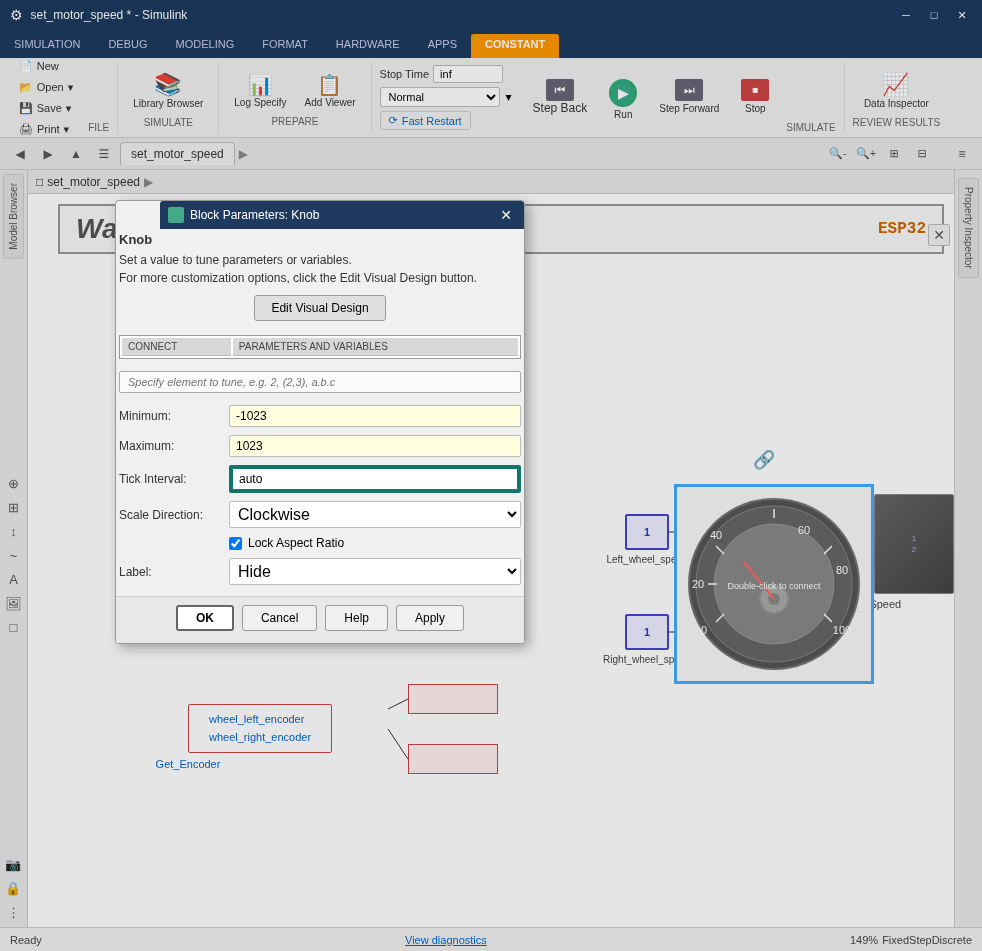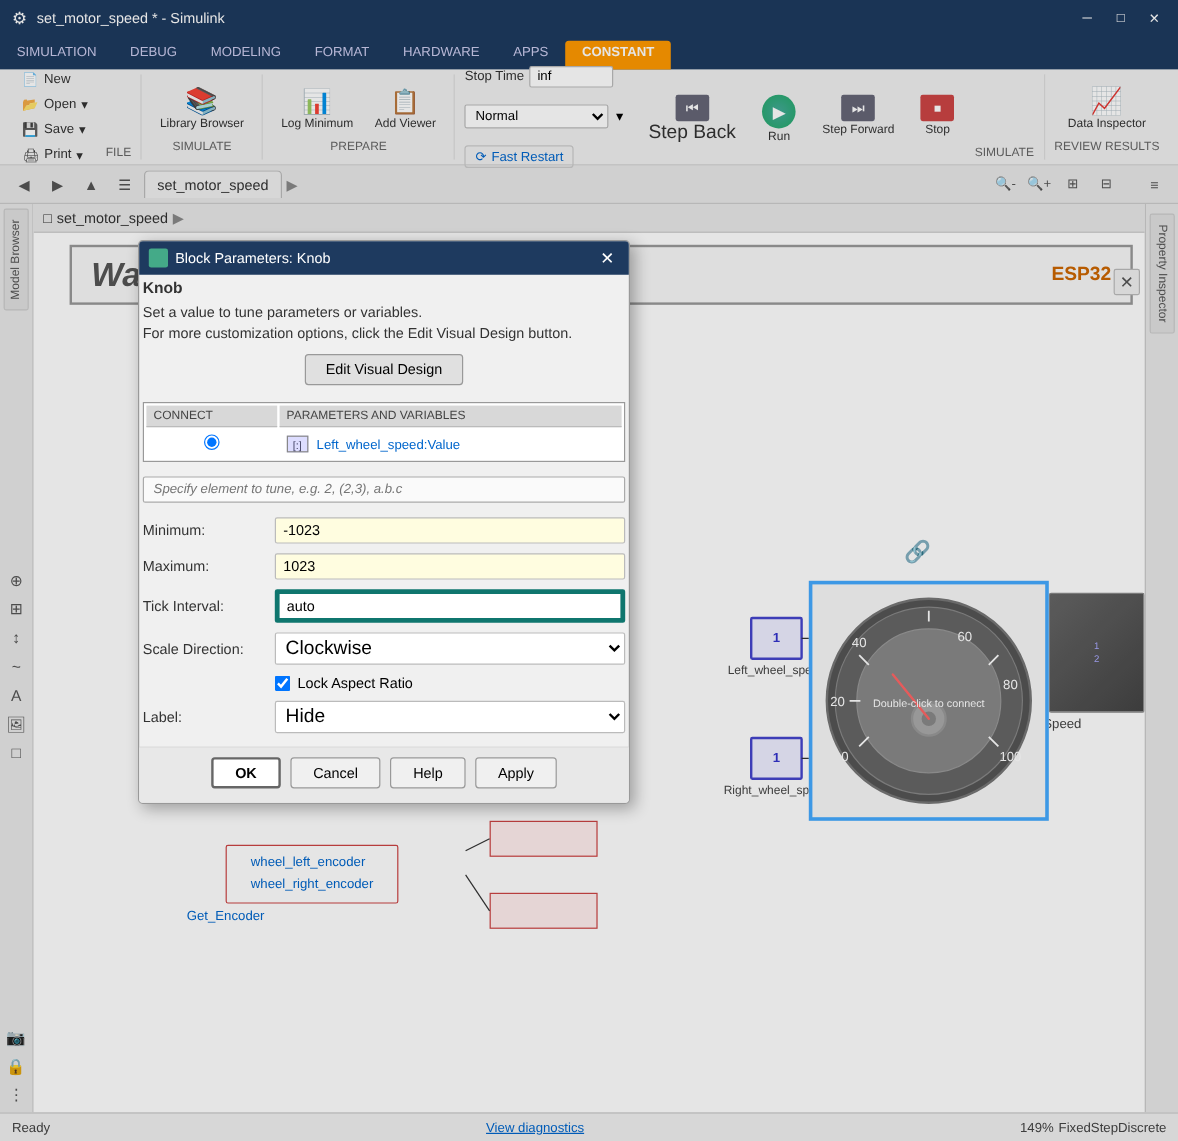--- a/index.html
+++ b/index.html
@@ -51,37 +51,37 @@
     .sidebar-icon { width: 22px; height: 22px; display: flex; align-items: center; justify-content: center; cursor: pointer; border: 1px solid transparent; border-radius: 2px; color: #555; font-size: 13px; }
 
     
     #canvas-area { flex: 1; background: white; overflow: hidden; position: relative; }
     #canvas-title { background: #e8e8e8; border-bottom: 1px solid #ccc; height: 24px; display: flex; align-items: center; padding: 0 8px; font-size: 12px; color: #333; }
     .canvas-content { width: 100%; height: 100%; position: relative; overflow: hidden; }
 
     
     .canvas-header { position: absolute; top: 10px; left: 30px; right: 10px; height: 50px; border: 2px solid #999; background: #f8f8f8; display: flex; align-items: center; justify-content: space-between; padding: 0 16px; z-index: 1; }
     .canvas-header-title { font-size: 28px; font-weight: bold; color: #555; font-style: italic; }
-    .canvas-header-badge { font-size: 16px; font-weight: bold; color: #cc6600; }
+    .canvas-header-badge { font-size: 16px; font-weight: bold; color: #cc6600; font-family: Liberation Mono, monospace; }
 
     
     #right-sidebar { width: 28px; background: #e8e8e8; border-left: 1px solid #ccc; display: flex; flex-direction: column; align-items: center; padding: 4px 0; position: relative; }
     .right-sidebar-tab { writing-mode: vertical-rl; font-size: 10px; color: #555; cursor: pointer; padding: 8px 4px; border: 1px solid #ccc; background: #e0e0e0; border-radius: 2px; margin: 4px 0; }
     .close-x { width: 22px; height: 22px; display: flex; align-items: center; justify-content: center; cursor: pointer; border: 1px solid #bbb; border-radius: 2px; color: #555; font-size: 14px; background: #f0f0f0; }
 
     
     #statusbar { background: #f0f0f0; border-top: 1px solid #ccc; height: 24px; display: flex; align-items: center; padding: 0 10px; justify-content: space-between; font-size: 11px; color: #444; }
     .status-link { color: #0066cc; cursor: pointer; text-decoration: underline; }
 
     
     #modal-overlay { position: absolute; top: 0; left: 0; right: 0; bottom: 0; background: rgba(0,0,0,0.1); z-index: 100; }
 
     
     #dialog { position: absolute; top: 200px; left: 115px; width: 410px; background: #f0f0f0; border: 1px solid #999; border-radius: 4px; box-shadow: 4px 4px 12px rgba(0,0,0,0.3); z-index: 101; }
-    #dialog-titlebar { background: #1e3a5f; color: white; height: 28px; display: flex; align-items: center; justify-content: space-between; padding: 0 8px; border-radius: 3px 3px 0 0; }
+    #dialog-titlebar { background: #1e3a5f; color: white; height: 28px; display: flex; align-items: center; justify-content: space-between; padding: 0 8px; border-radius: 3px 3px 0 0; margin-left: 44px; }
     #dialog-titlebar-icon { width: 16px; height: 16px; background: #4a8; border-radius: 2px; margin-right: 6px; }
     #dialog-titlebar-title { font-size: 12px; flex: 1; }
     #dialog-close { color: white; cursor: pointer; font-size: 14px; width: 20px; height: 20px; display: flex; align-items: center; justify-content: center; border: none; background: none; }
     #dialog-body { padding: 3px; }
     #dialog-heading { font-weight: bold; font-size: 13px; margin-bottom: 6px; color: #333; }
     #dialog-desc1 { font-size: 12px; color: #333; margin-bottom: 4px; }
     #dialog-desc2 { font-size: 12px; color: #333; margin-bottom: 10px; }
     #edit-visual-btn { background: #e0e0e0; border: 1px solid #999; border-radius: 3px; padding: 5px 16px; font-size: 12px; cursor: pointer; display: block; margin: 0 auto 14px; }
     #connect-table { width: 100%; border: 1px solid #999; background: white; margin-bottom: 12px; font-size: 11px; }
     #connect-table th { background: #d8d8d8; padding: 3px 6px; font-weight: normal; font-size: 10px; color: #444; text-align: left; border-bottom: 1px solid #bbb; }
@@ -177,55 +177,55 @@
       <div class="ribbon-group-label" style="font-size:10px;color:#666;">SIMULATE</div>
     </div>
   </div>
 
   <div class="ribbon-group">
     <div style="display:flex;flex-direction:column;align-items:center;">
       <div style="display:flex;gap:4px;">
         <div class="ribbon-btn">
           <span style="font-size:20px;">📊</span>
           <span style="font-size:10px;text-align:center;line-height:1.2;">Log
-Minimum</span>
+Specify</span>
         </div>
         <div class="ribbon-btn">
           <span style="font-size:20px;">📋</span>
           <span style="font-size:10px;text-align:center;line-height:1.2;">Add
 Viewer</span>
         </div>
       </div>
       <div class="ribbon-group-label" style="font-size:10px;color:#666;">PREPARE</div>
     </div>
   </div>
 
   <div class="ribbon-group">
-    <div style="display:flex;flex-direction:column;gap:14px;">
+    <div style="display:flex;flex-direction:column;gap:4px;">
       <div class="stop-time-row">
         <span class="stop-time-label">Stop Time</span>
         <input class="stop-time-input" value="inf" style="">
       </div>
       <div class="stop-time-row">
         <select class="mode-select">
           <option>Normal</option>
         </select>
         <span style="margin-left:2px;">▾</span>
       </div>
       <div class="stop-time-row">
         <button class="fast-restart-btn">
           <span>⟳</span>
           <span>Fast Restart</span>
         </button>
       </div>
     </div>
     <div style="display:flex;gap:4px;margin-left:8px;align-items:flex-start;padding-top:4px;">
       <div class="sim-btn-large">
         <div class="sim-icon-step">⏮</div>
-        <span style="font-size:16px;text-align:center;line-height:1.2;margin-top:0;">Step
+        <span style="font-size:12px;text-align:center;line-height:1.2;margin-top:0;">Step
 Back</span>
       </div>
       <div class="sim-btn-large">
         <div class="sim-icon-run">▶</div>
         <span style="font-size:10px;margin-top:2px;">Run</span>
       </div>
       <div class="sim-btn-large">
         <div class="sim-icon-step">⏭</div>
         <span style="font-size:10px;text-align:center;line-height:1.2;margin-top:2px;">Step
 Forward</span>
@@ -411,29 +411,20 @@
     <div id="dialog-desc2">For more customization options, click the Edit Visual Design button.</div>
     <button id="edit-visual-btn">Edit Visual Design</button>
 
     
     <table id="connect-table">
       <tbody>
           <tr>
         <th>CONNECT</th>
         <th>PARAMETERS AND VARIABLES</th>
       </tr>
-      <tr>
-        <td class="radio-cell">
-          <input type="radio" checked="" style="">
-        </td>
-        <td>
-          <span class="param-icon">[:]</span>
-          <a class="param-link">Left_wheel_speed:Value</a>
-        </td>
-      </tr>
     </tbody>
       </table>
 
     
     <input id="element-input" type="text" placeholder="Specify element to tune, e.g. 2, (2,3), a.b.c" style="">
 
     
     <div class="form-row">
       <span class="form-label">Minimum:</span>
       <input class="form-input" type="text" value="-1023" style="">

